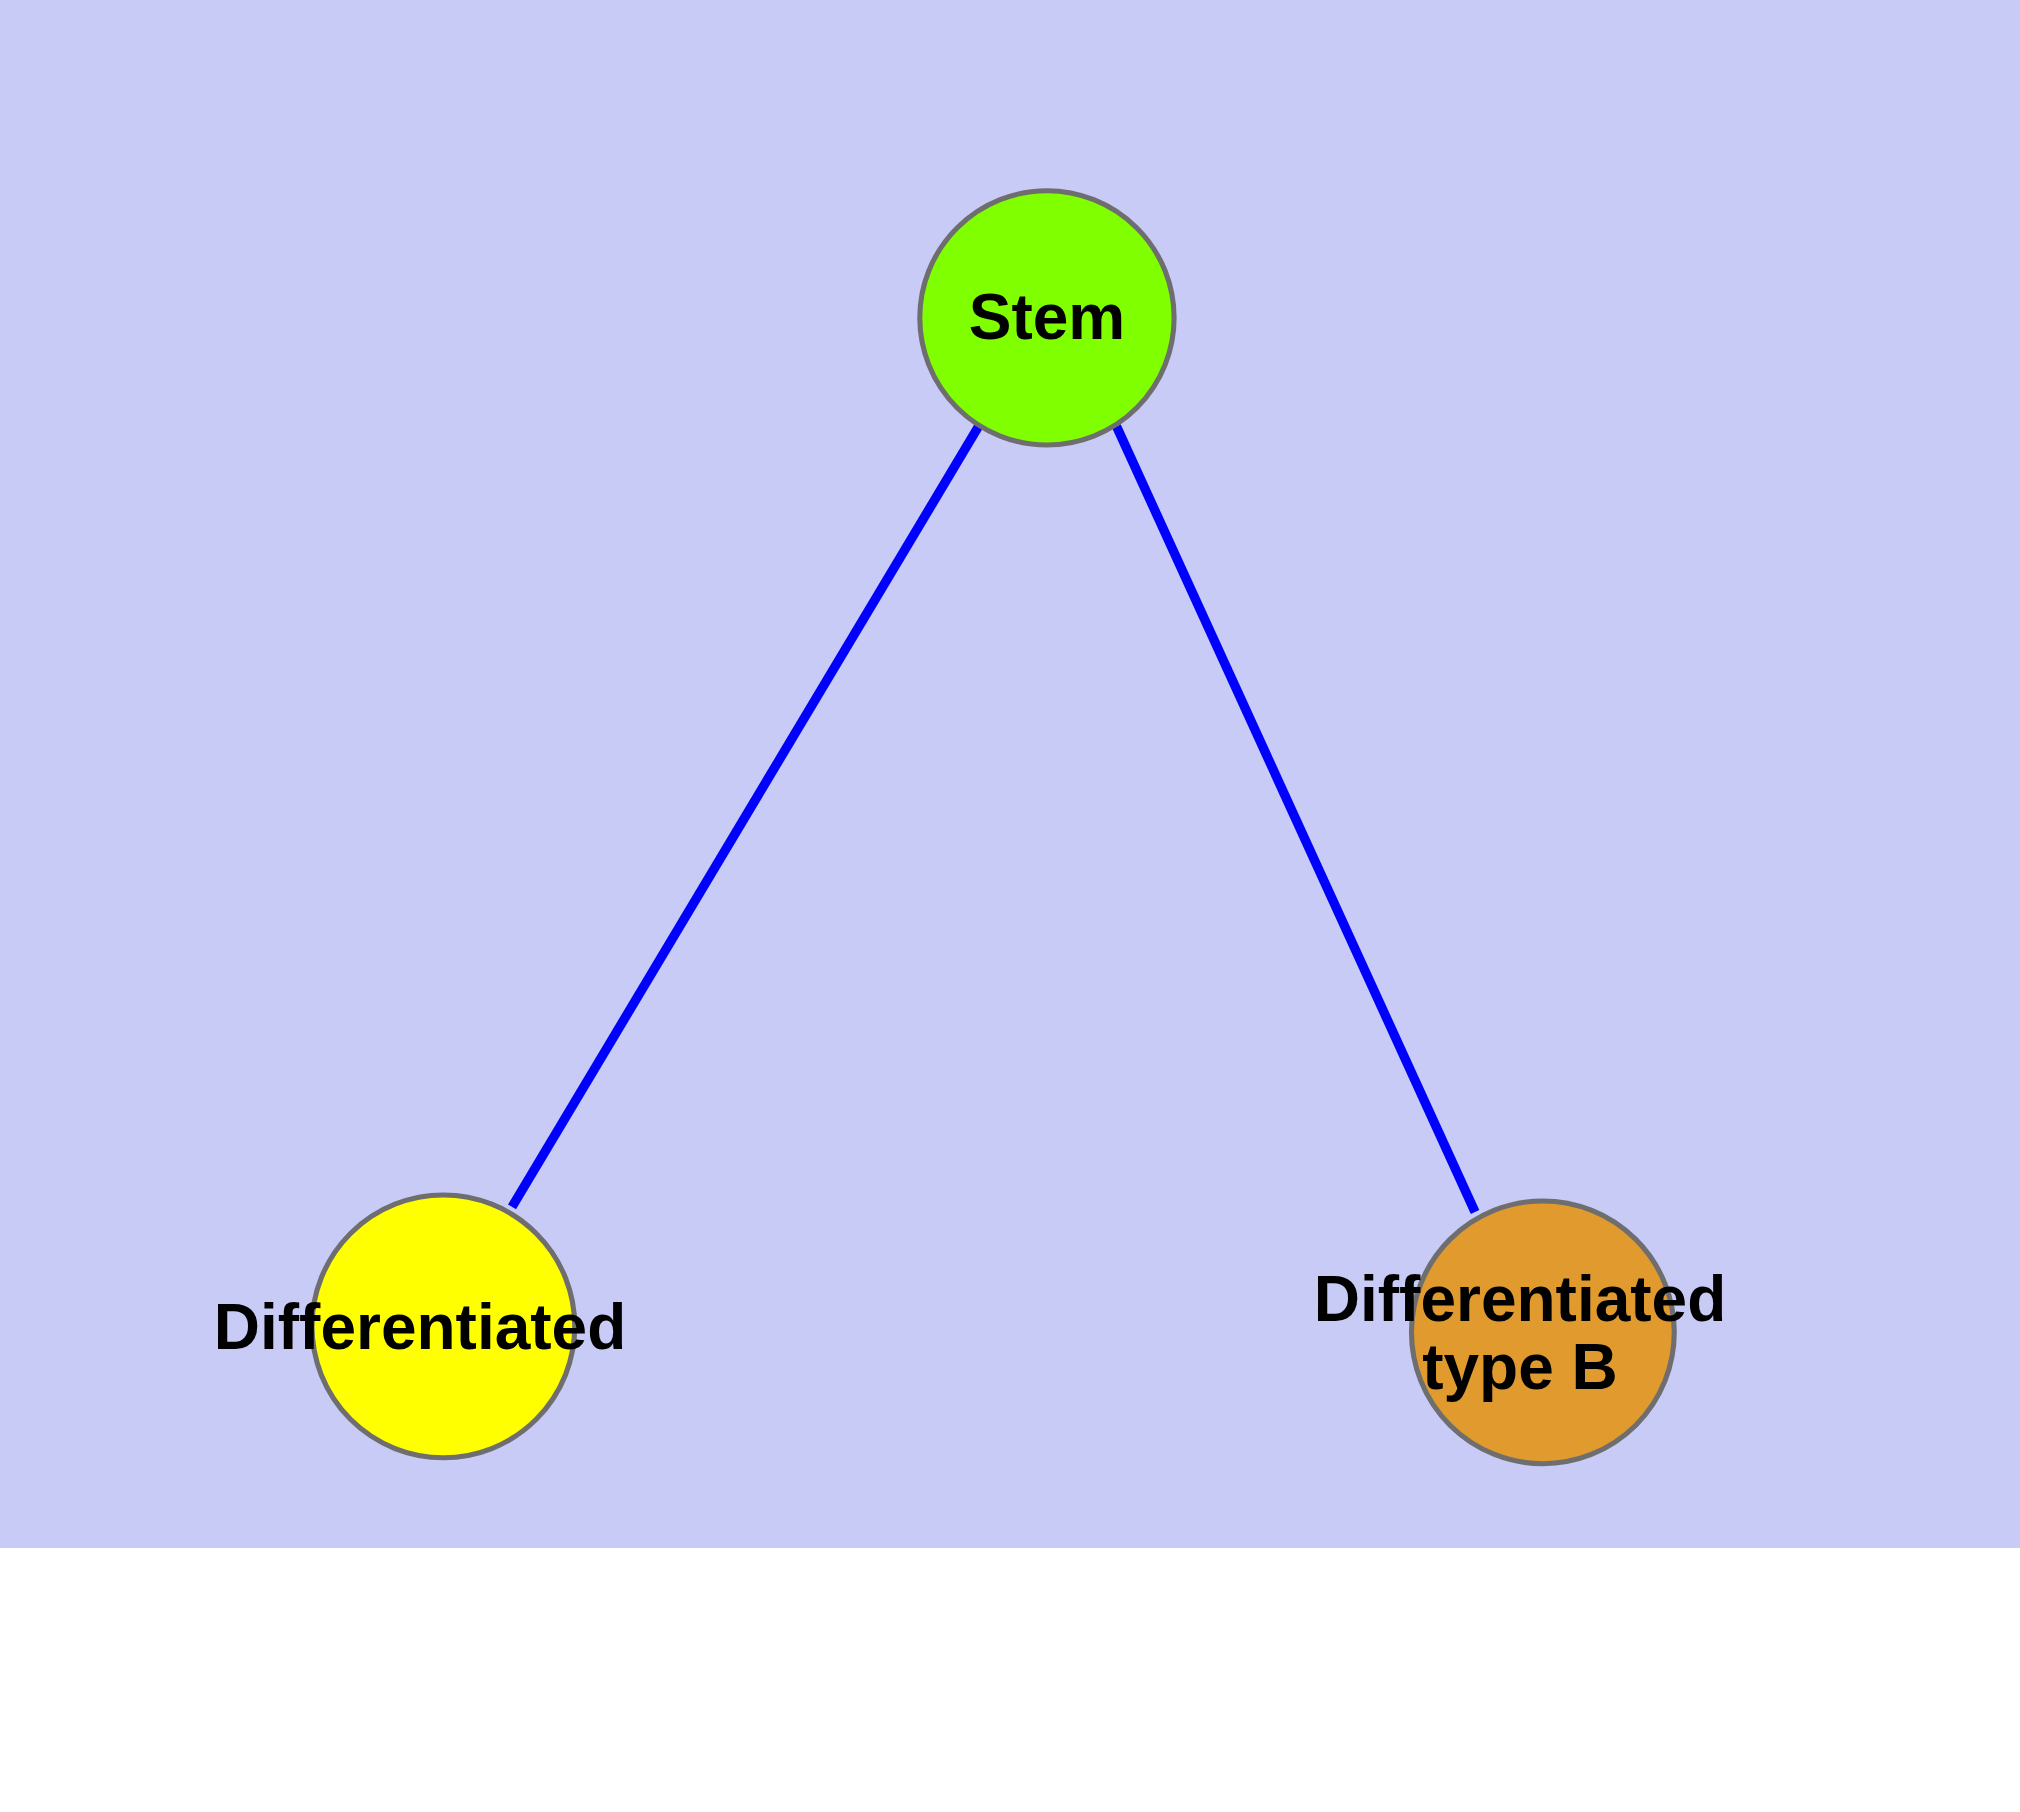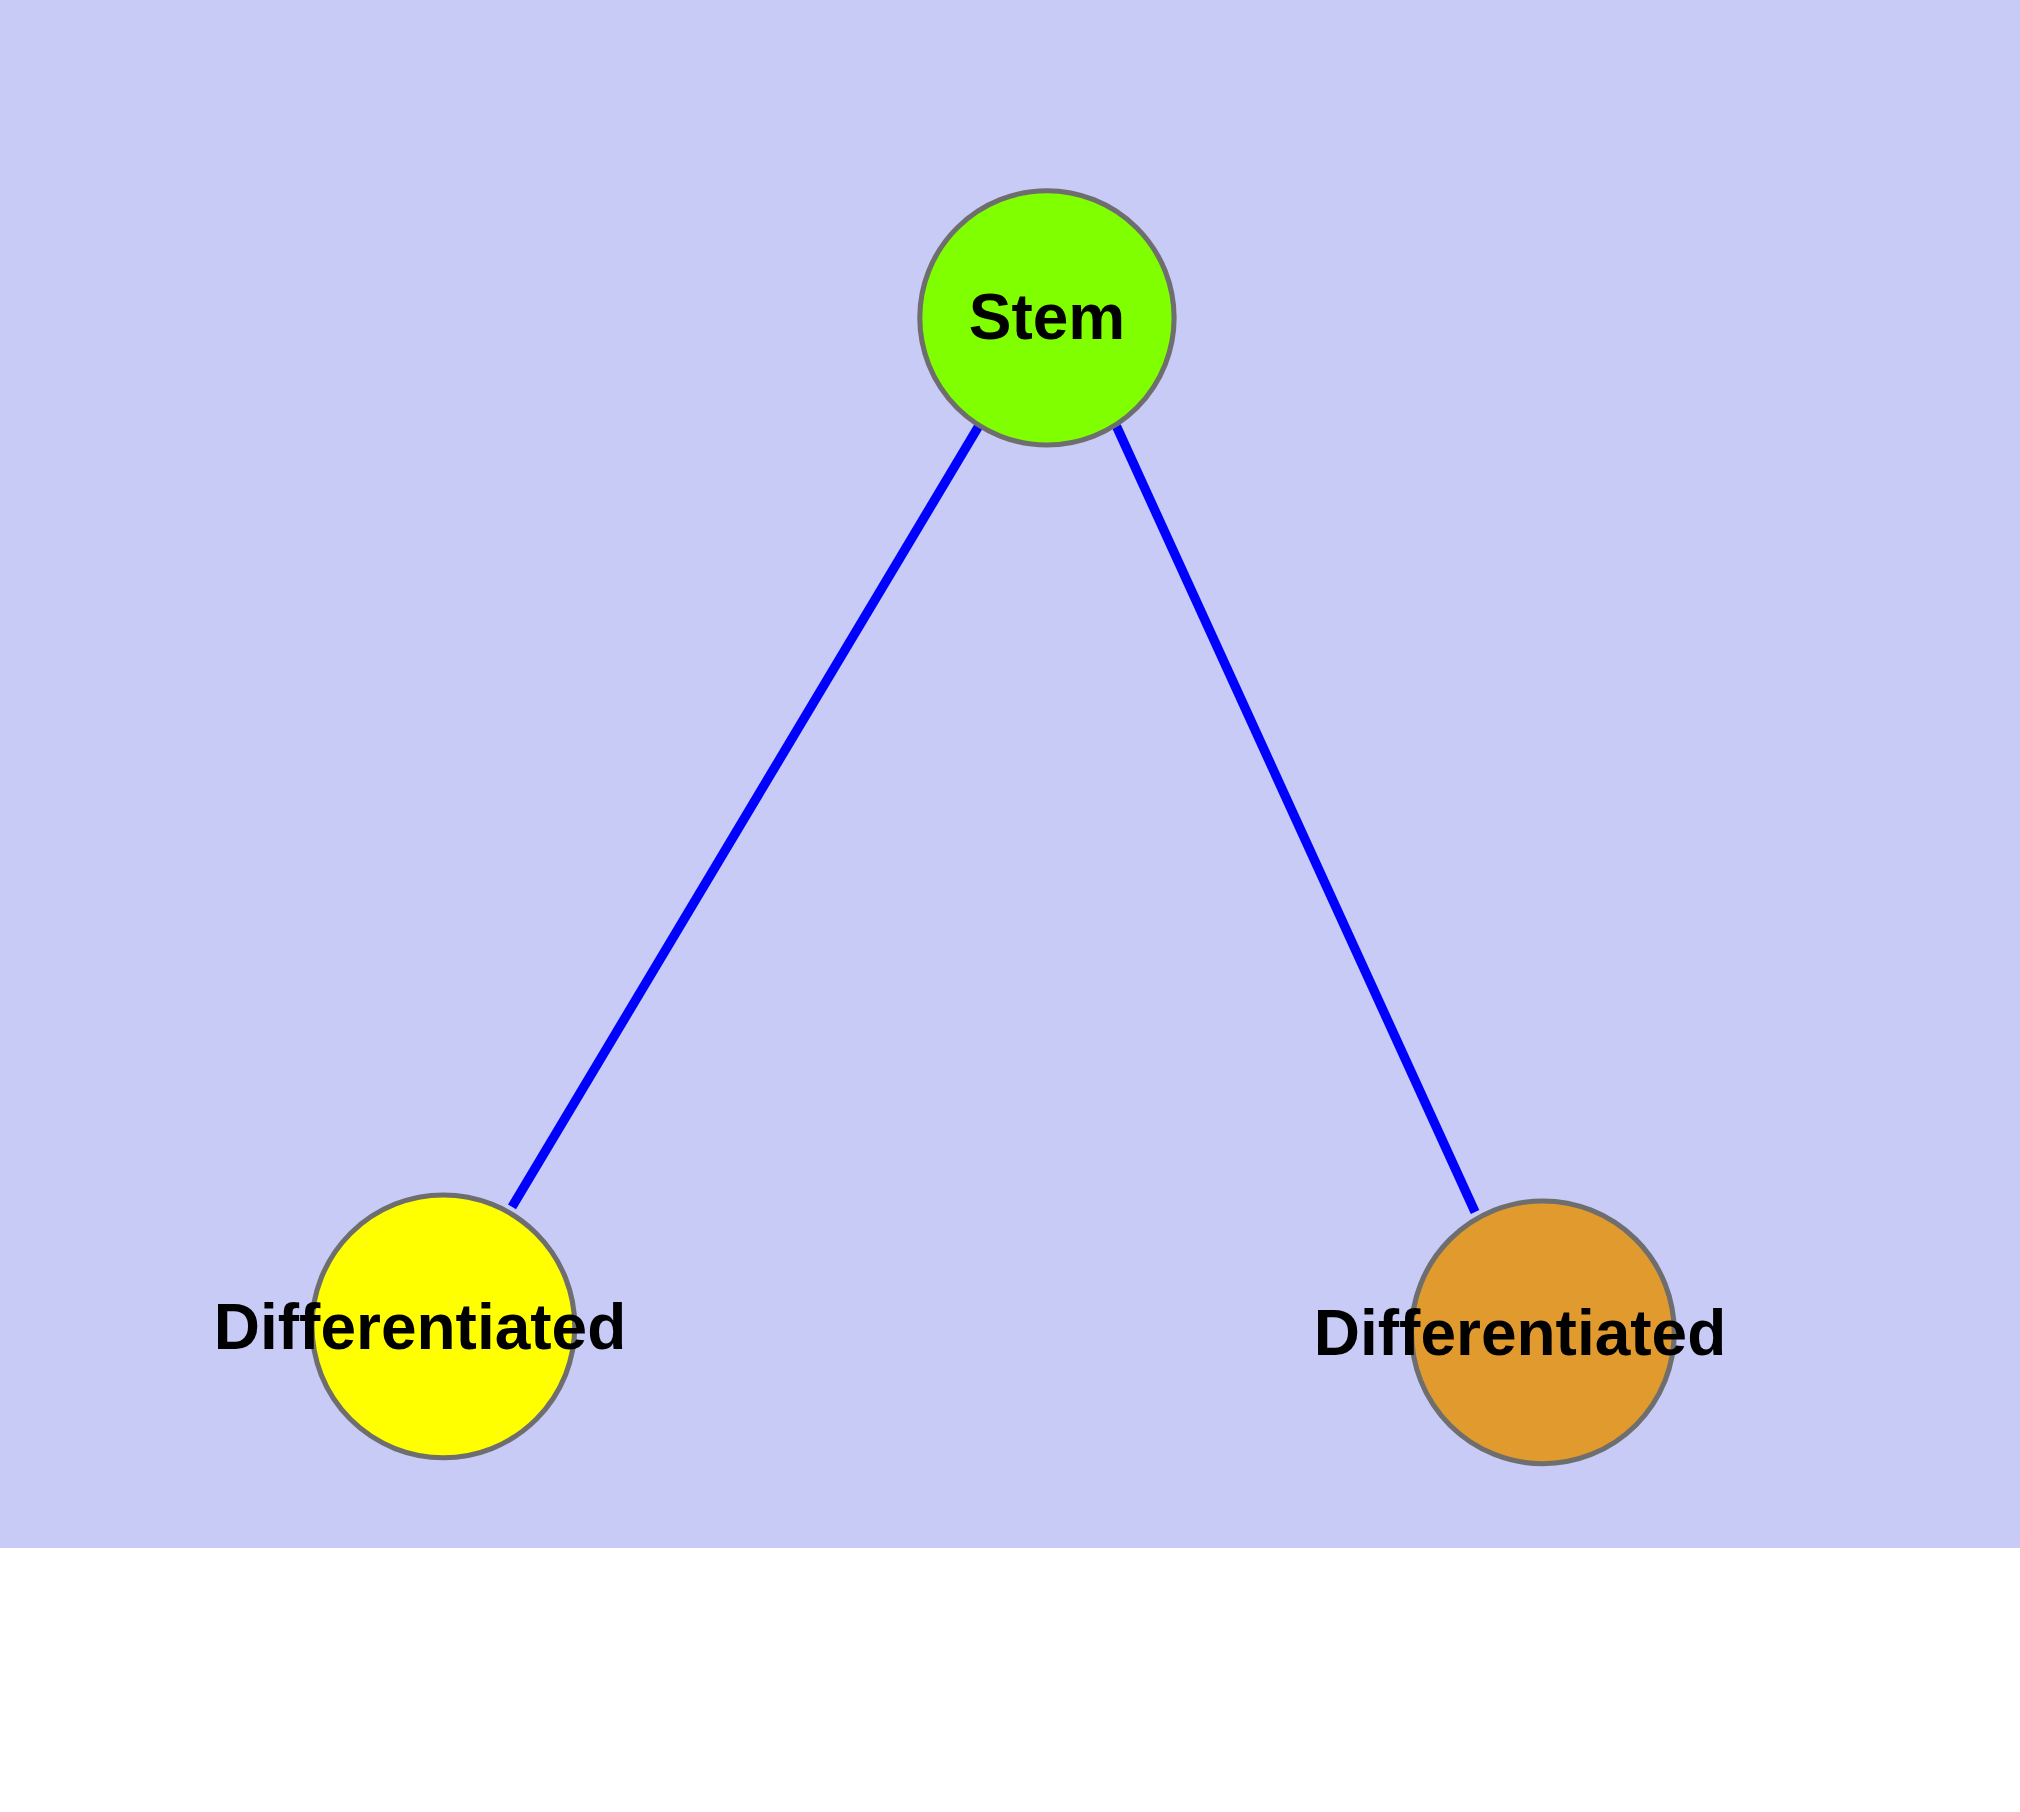--- a/index.html
+++ b/index.html
@@ -77,16 +77,17 @@
   <div class="node-label" id="label-stem" style="color: rgb(0, 0, 0);">
     <span class="lbl-line">Stem</span>
   </div>
 
   <div class="node-label" id="label-diff-a" style="color: rgb(0, 0, 0);">
     <span class="lbl-line">Differentiated</span>
   </div>
 
   <div class="node-label" id="label-diff-b" style="color: rgb(0, 0, 0);">
     <span class="lbl-line">Differentiated</span>
+    <span class="lbl-line">type B</span>
   </div>
 
 </div>
 
 
 </body></html>

